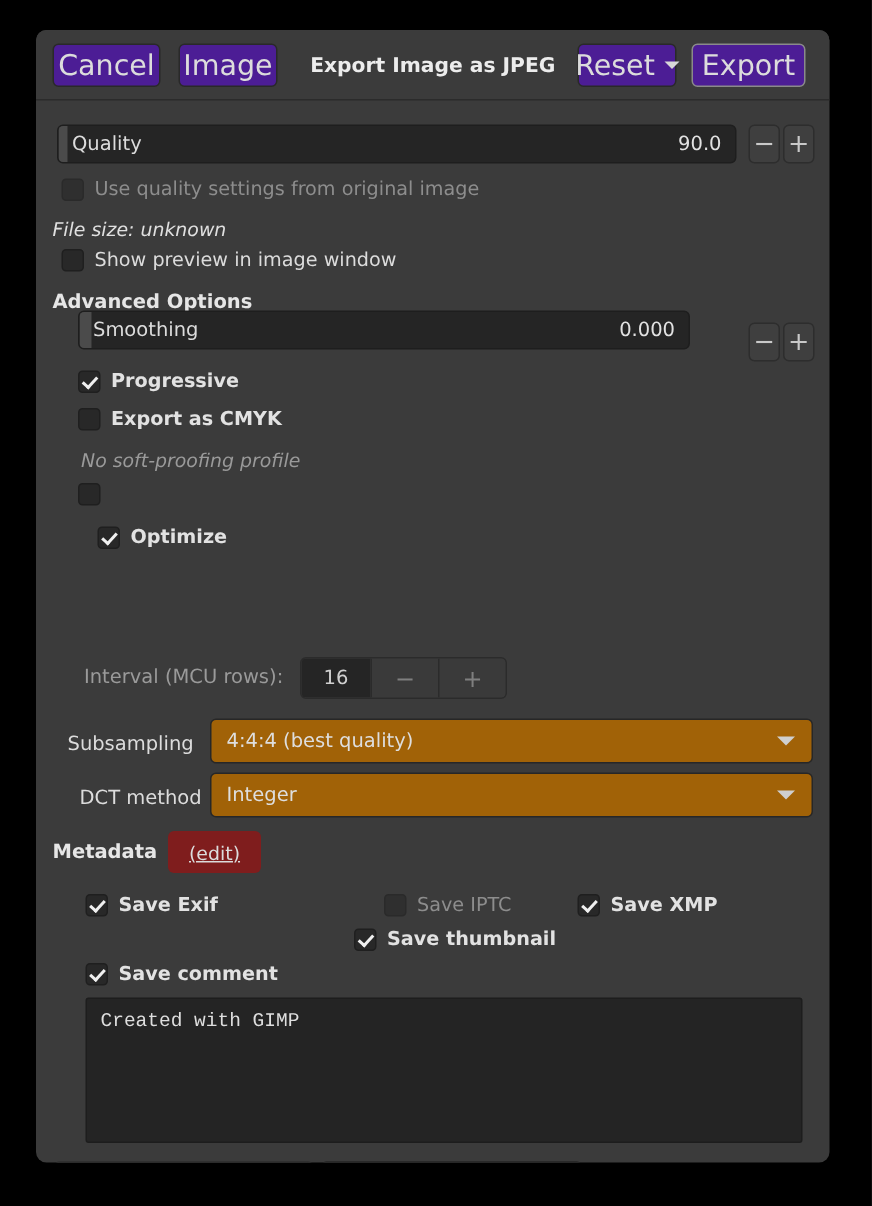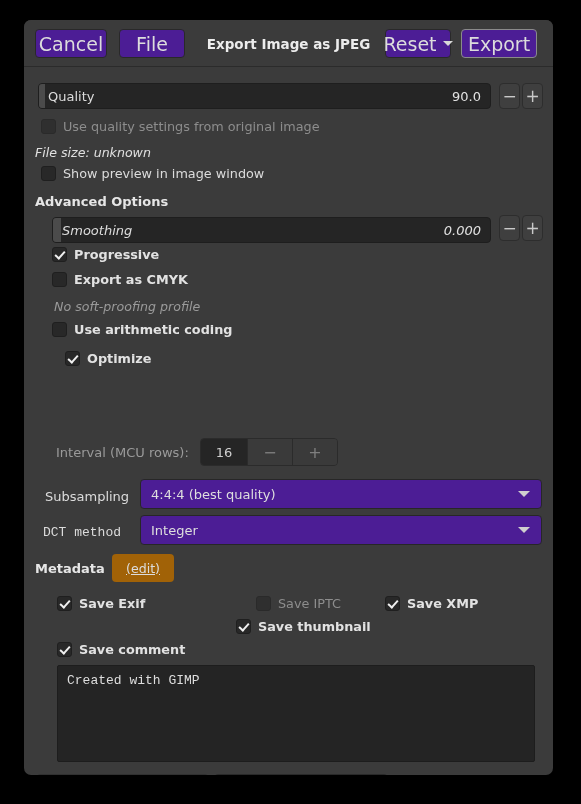--- a/index.html
+++ b/index.html
@@ -189,21 +189,21 @@
   .inline-label {
     position: absolute;
     font-size: 13px;
     color: #9a9a9a;
   }
 
   
   .combo {
     position: absolute;
     height: 30px;
-    background: #4c1d95;
+    background: #a16207;
     border: 1px solid #272727;
     border-radius: 4px;
     box-sizing: border-box;
     display: flex;
     align-items: center;
     cursor: default;
   }
   .combo .cval {
     margin-left: 10px;
     font-size: 13px;
@@ -221,21 +221,21 @@
     position: absolute;
     font-size: 13px;
     color: #dcdcdc;
   }
 
   
   .editbtn {
     position: absolute;
     height: 28px;
     padding: 0 14px;
-    background: #a16207;
+    background: #7f1d1d;
     border-radius: 4px;
     display: flex; align-items: center; justify-content: center;
     font-size: 12.6px;
     color: #dcdcdc;
     text-decoration: underline;
     cursor: default;
     box-sizing: border-box;
   }
 
   
@@ -272,21 +272,21 @@
 <div class="dialog">
 
   <div class="titlebar">
     <div class="dlg-title">Export Image as JPEG</div>
 
     <div class="hbtn" id="btn-cancel">
       <span>Cancel</span>
     </div>
 
     <div class="hbtn" id="btn-help">
-      <span>File</span>
+      <span>Image</span>
     </div>
 
     <div class="hbtn" id="btn-reset">
       <span>Reset</span>
       <span class="caret"></span>
     </div>
 
     <div class="hbtn default" id="btn-export">
       <span>Export</span>
     </div>
@@ -313,21 +313,21 @@
 
     <div class="italic-note" style="left:11px; top:78px; color:#e0e0e0;">File size: unknown</div>
 
     <div class="chk plain" style="left:17px; top:99px;">
       <span class="box"></span>
       <span class="txt">Show preview in image window</span>
     </div>
 
     <div class="secthead" style="left:11px; top:127px;">Advanced Options</div>
 
-    <div class="slider" style="left:28px; top:150px; width:439px;font-style:italic;">
+    <div class="slider" style="left:28px; top:140px; width:408px;">
       <div class="fill" style="width:8px;"></div>
       <div class="lbl">Smoothing</div>
       <div class="val">0.000</div>
     </div>
     <div class="pm" style="left:475px; top:148px;">
       <span>−</span>
     </div>
     <div class="pm" style="left:498px; top:148px;">
       <span>+</span>
     </div>
@@ -339,21 +339,20 @@
 
     <div class="chk" style="left:28px; top:205px;">
       <span class="box"></span>
       <span class="txt">Export as CMYK</span>
     </div>
 
     <div class="italic-note" style="left:30px; top:232px; color:#9a9a9a;">No soft-proofing profile</div>
 
     <div class="chk" style="left:28px; top:255px;">
       <span class="box"></span>
-      <span class="txt">Use arithmetic coding</span>
     </div>
 
     <div class="chk" style="left:41px; top:284px;">
       <span class="box on"></span>
       <span class="txt">Optimize</span>
     </div>
 
 
     <div class="inline-label" style="left:32px; top:385px; transform:translateY(-50%);">Interval (MCU rows):</div>
     <div class="spingroup" style="left:176px; top:371px;">
@@ -365,21 +364,21 @@
         <span>+</span>
       </div>
     </div>
 
     <div class="field-label" style="left:21px; top:422px;">Subsampling</div>
     <div class="combo" style="left:116px; top:412px; width:402px;">
       <span class="cval">4:4:4 (best quality)</span>
       <span class="ccaret"></span>
     </div>
 
-    <div class="field-label" style="left:19px; top:458px;font-family:Liberation Mono, monospace;">DCT method</div>
+    <div class="field-label" style="left:29px; top:458px;">DCT method</div>
     <div class="combo" style="left:116px; top:448px; width:402px;">
       <span class="cval">Integer</span>
       <span class="ccaret"></span>
     </div>
 
     <div class="secthead" style="left:11px; top:494px;">Metadata</div>
     <div class="editbtn" style="left:88px; top:487px;">
       <span>(edit)</span>
     </div>
 

